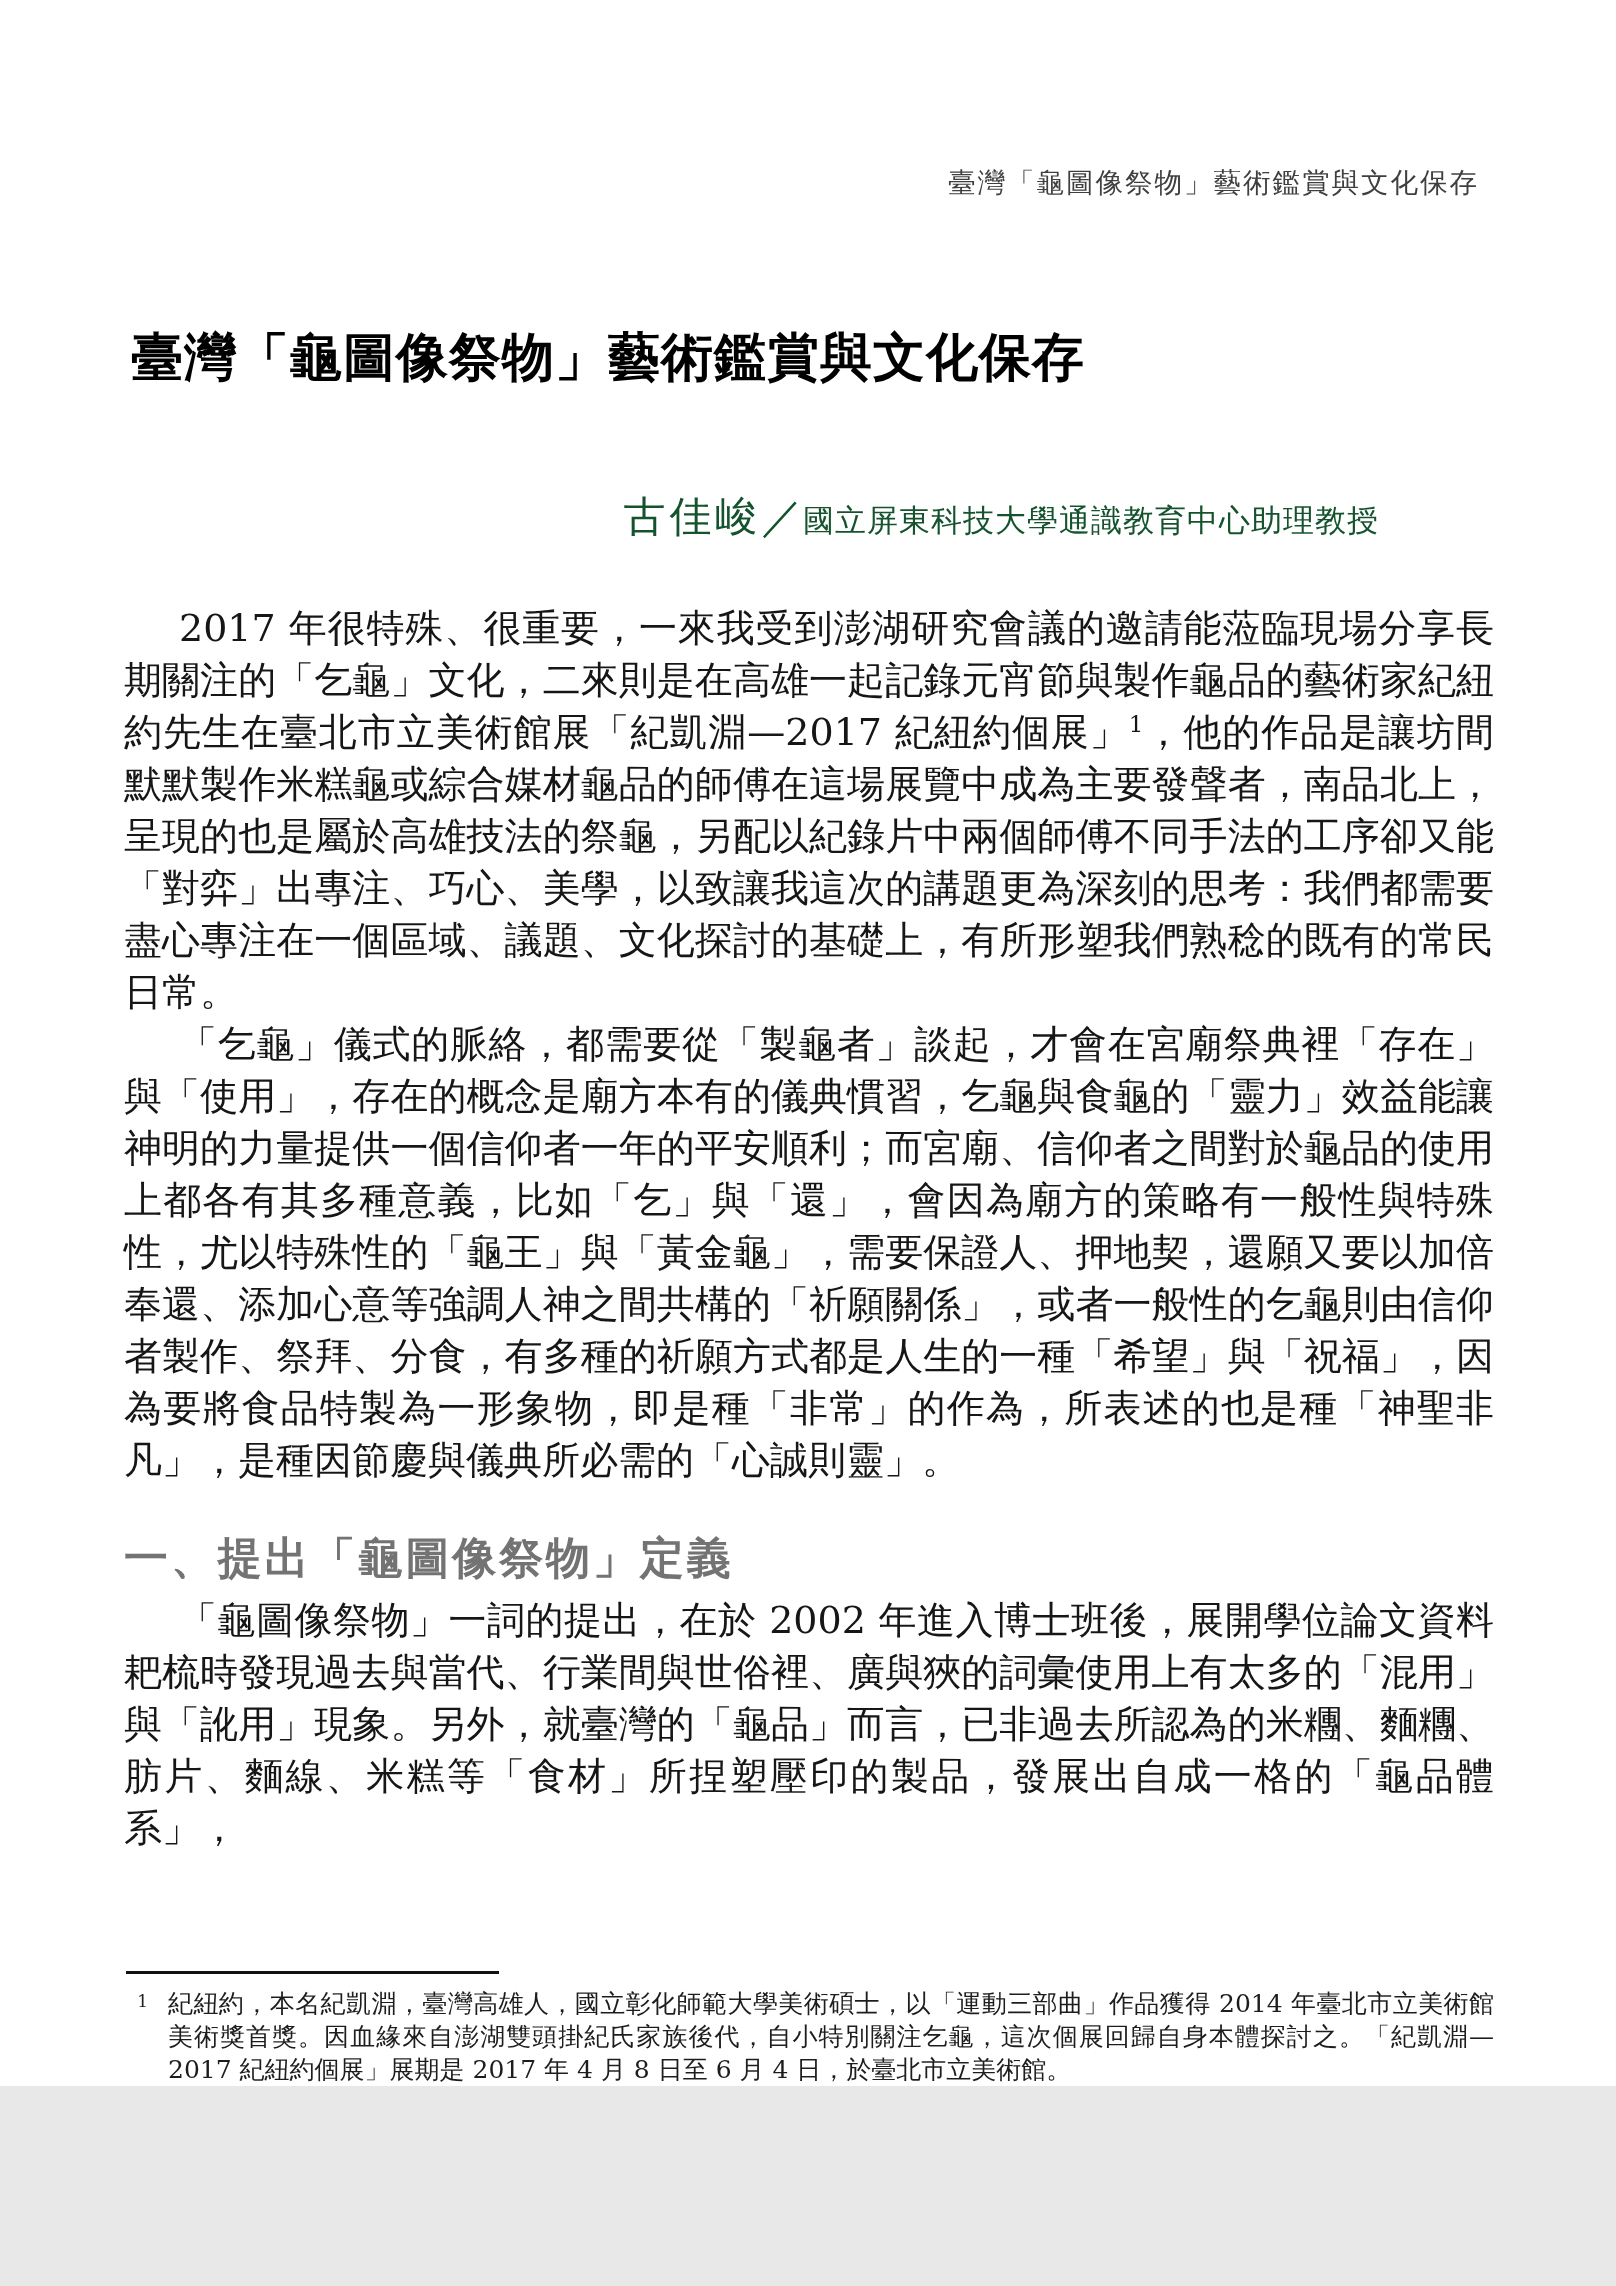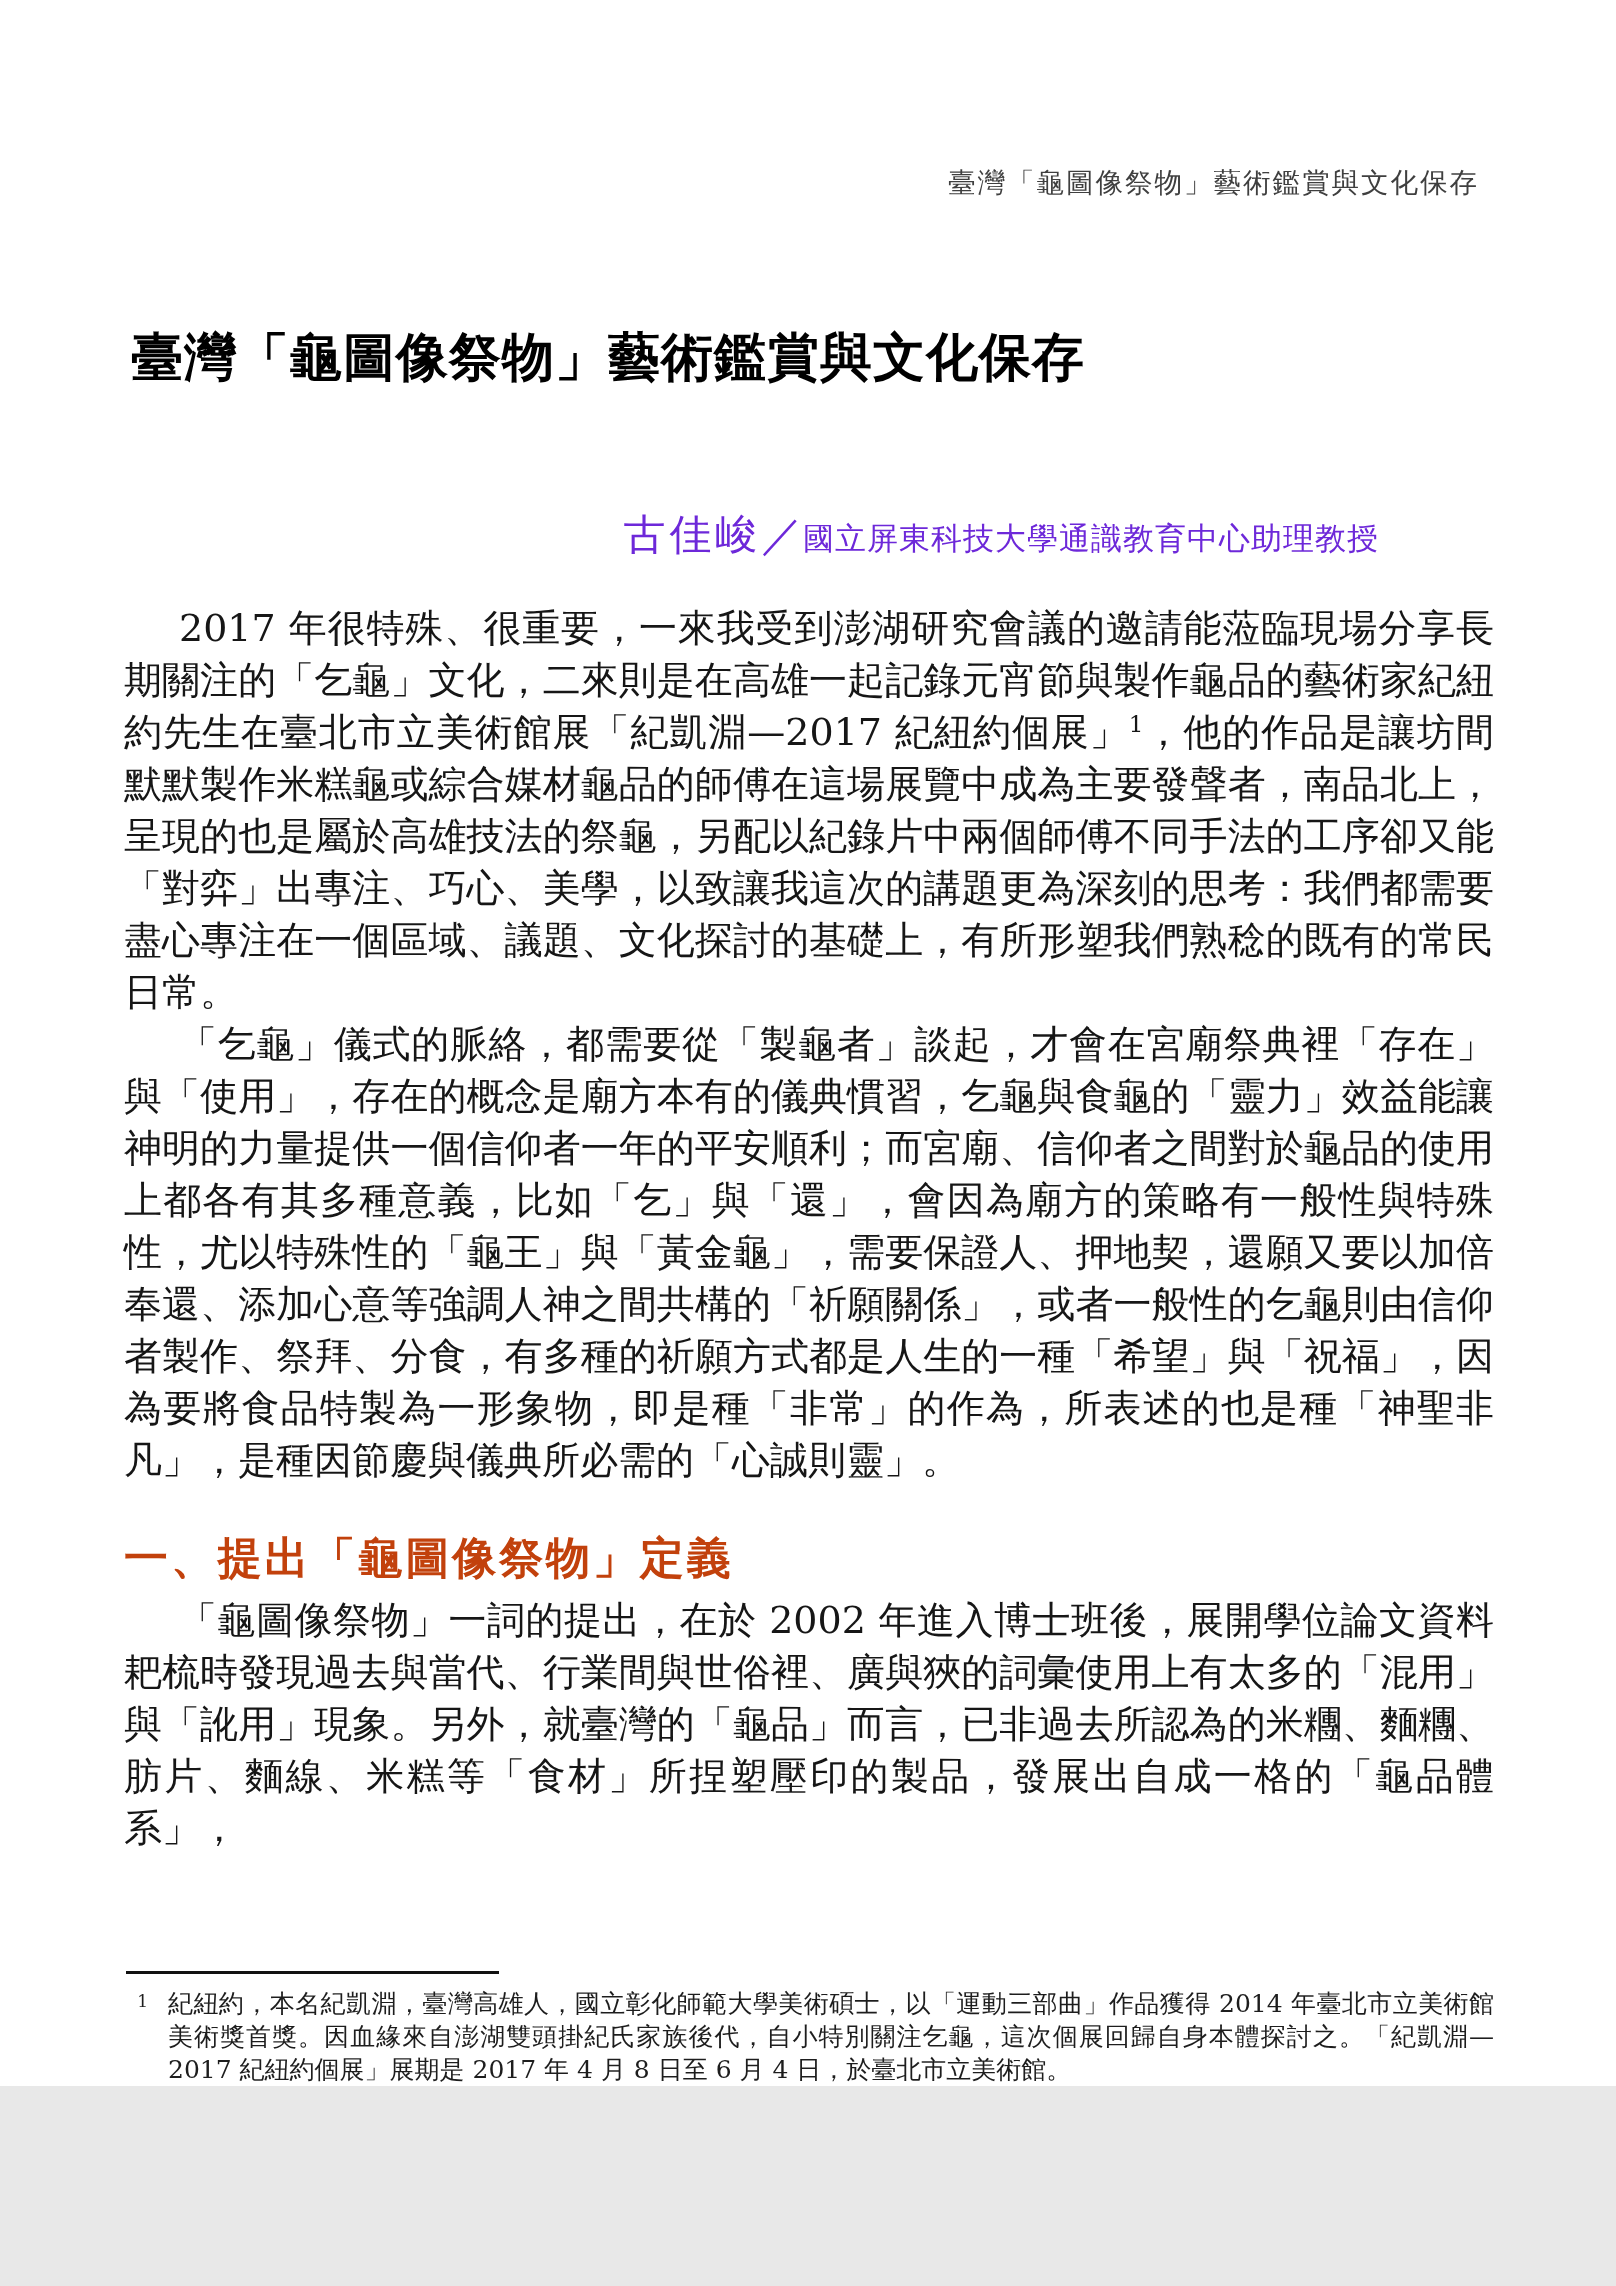--- a/index.html
+++ b/index.html
@@ -32,24 +32,24 @@
     left: 131px;
     margin: 0;
     font-size: 52px;
     font-weight: 700;
     letter-spacing: 1px;
     color: #000000;
     white-space: nowrap;
   }
   .byline {
     position: absolute;
-    top: 507px;
+    top: 489px;
     right: 238px;
     white-space: nowrap;
-    color: #6d28d9;
+    color: #14532d;
   }
   .byline .author {
     font-size: 42px;
     letter-spacing: 3.8px;
   }
   .byline .author-sep {
     font-size: 42px;
   }
   .byline .affiliation {
     font-size: 31px;
@@ -72,21 +72,21 @@
   .fn-ref {
     font-size: 23px;
     line-height: 0;
     vertical-align: 13.3px;
   }
   .section-heading {
     margin: 46px 0 9.5px 0;
     font-size: 44px;
     font-weight: 700;
     letter-spacing: 2.9px;
-    color: #c2410c;
+    color: #737373;
     text-indent: 0;
   }
   .footnote-area {
     position: absolute;
     top: 1971px;
     left: 124px;
     width: 1370px;
   }
   .footnote-rule {
     width: 373px;

